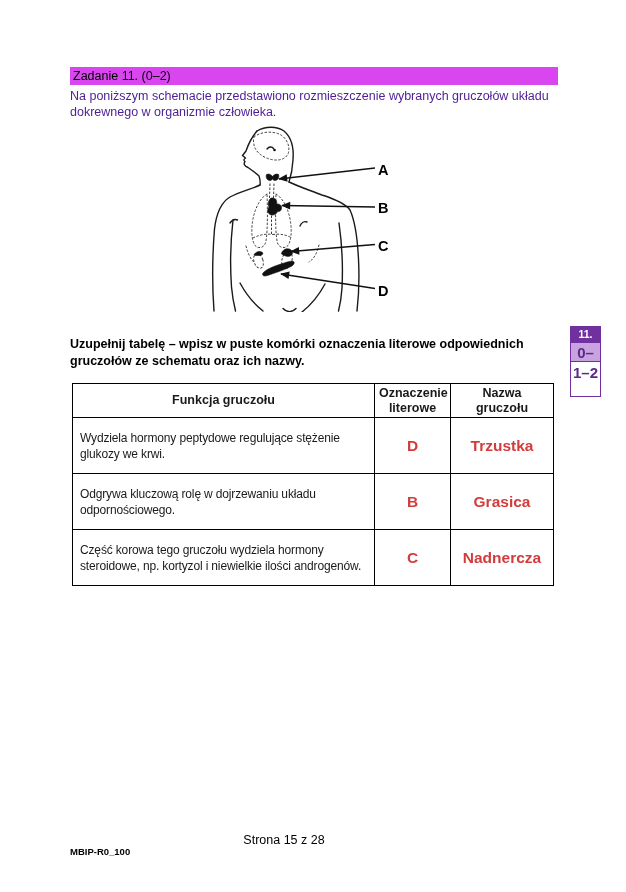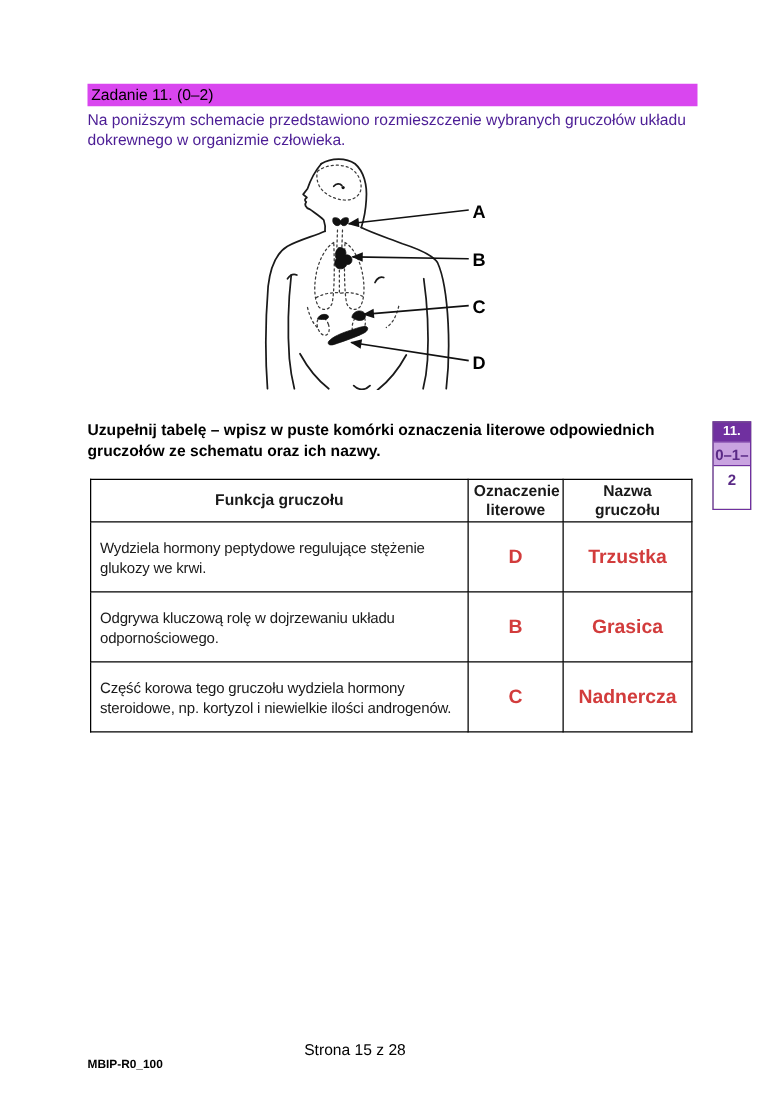--- a/index.html
+++ b/index.html
@@ -22,29 +22,29 @@
     position: absolute; left: 70px; top: 311px; width: 488px;
     font-size: 10px; color: #000; text-align: right; padding-right: 8px;
     white-space: nowrap;
   }
   .caption .it { font-style: italic; }
   .instruction { position: absolute; left: 70px; top: 336px; width: 500px;
     font-size: 12.5px; font-weight: bold; line-height: 16.5px; color: #000; }
   .instruction div { white-space: nowrap; }
 
   .score-box {
-    position: absolute; left: 570px; top: 337px; width: 31px;
+    position: absolute; left: 570px; top: 326px; width: 31px;
     border: 1px solid #7030a0; background: #737373;
   }
   .score-box .num {
     background: #7030a0; color: #ffffff; font-size: 10.5px; font-weight: bold;
     text-align: center; height: 15px; line-height: 15px;
   }
   .score-box .scale {
-    background: #c9a3e0; color: #5a2a86; font-size: 12px; font-weight: bold;
+    background: #c9a3e0; color: #5a2a86; font-size: 15px; font-weight: bold;
     text-align: center; height: 20px; line-height: 20px;
     border-top: 1px solid #7030a0; border-bottom: 1px solid #7030a0;
   }
   .score-box .blank { height: 34px; background: #fff; }
 
   table.task-table {
     position: absolute; left: 72px; top: 383px; width: 481px;
     border-collapse: collapse; table-layout: fixed;
   }
   .task-table th, .task-table td {

